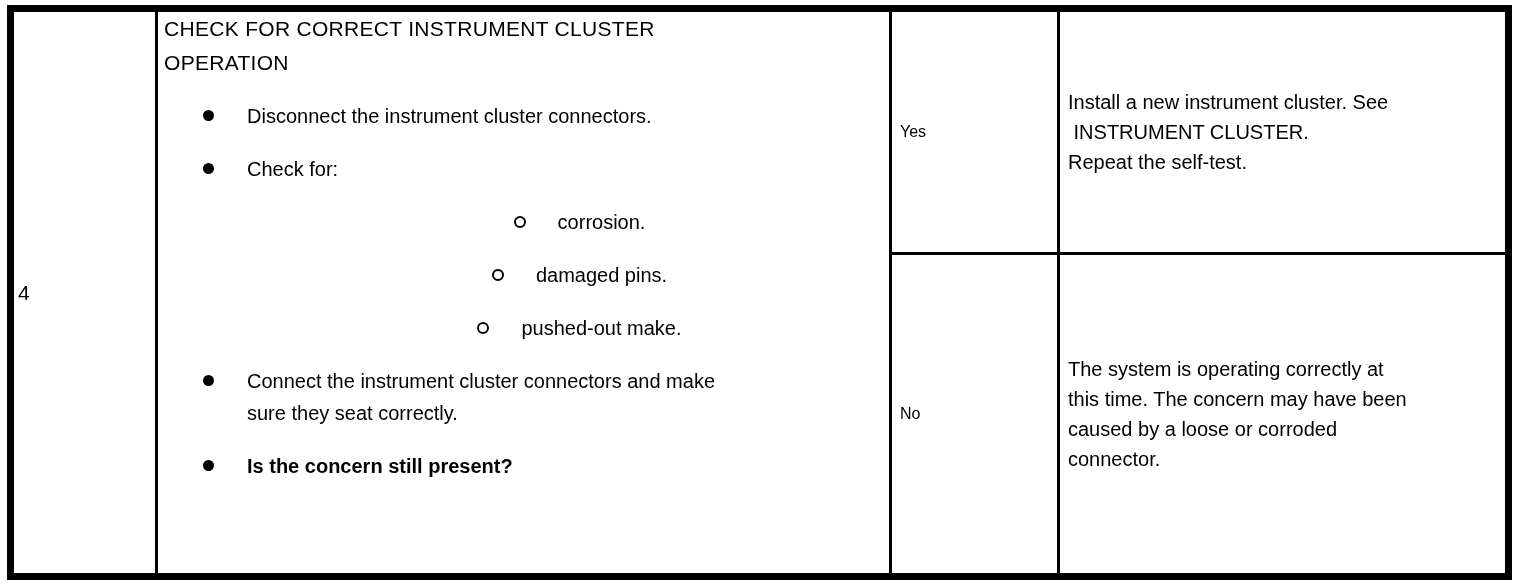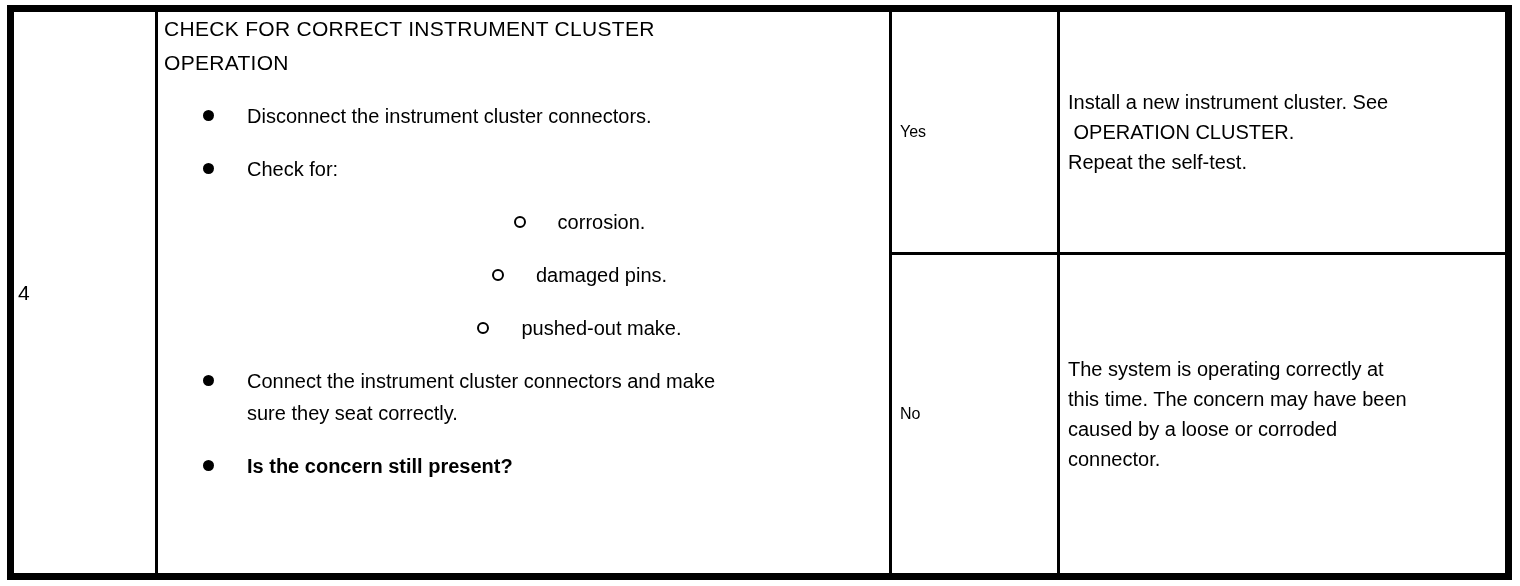--- a/index.html
+++ b/index.html
@@ -145,21 +145,21 @@
       <span class="txt">Is the concern still present?</span>
     </div>
   </div>
 
   <div class="cell ans-cell yes-cell bl bb">
     <span>Yes</span>
   </div>
 
   <div class="cell act-cell yes-act bl bb">
     <span class="txt">Install a new instrument cluster. See
- OPERATION CLUSTER.
+ INSTRUMENT CLUSTER.
 Repeat the self-test.</span>
   </div>
 
   <div class="cell ans-cell no-cell bl">
     <span>No</span>
   </div>
 
   <div class="cell act-cell no-act bl">
     <span class="txt">The system is operating correctly at
 this time. The concern may have been

